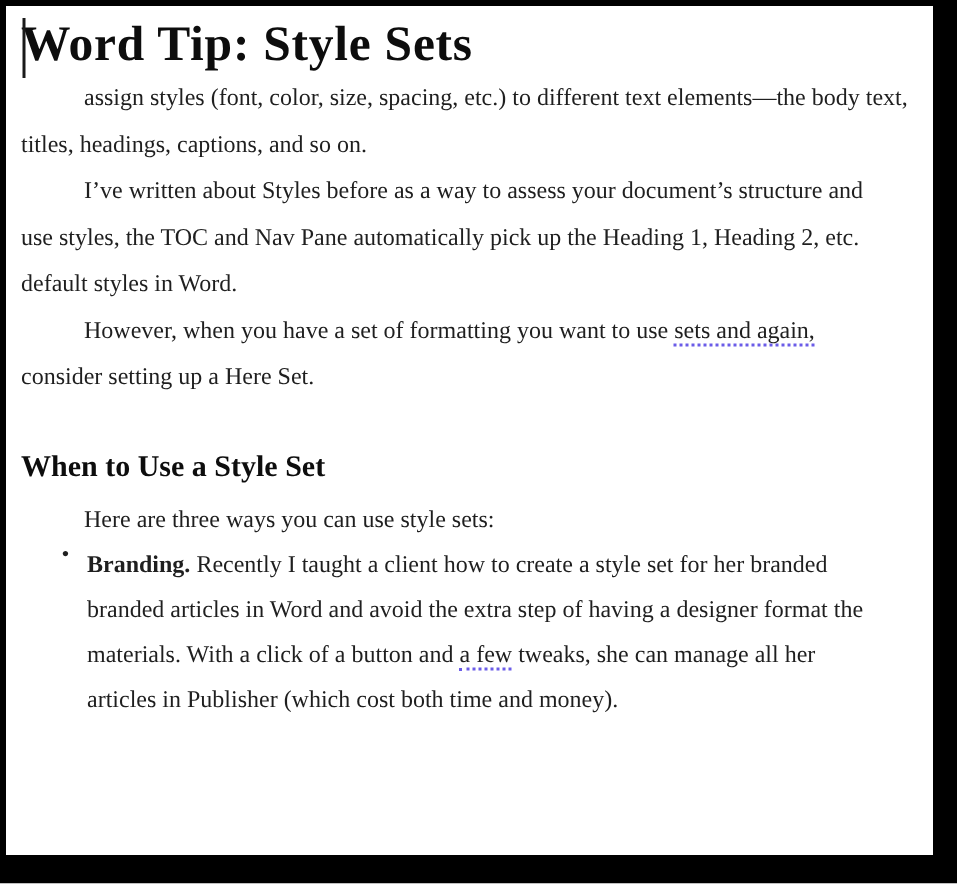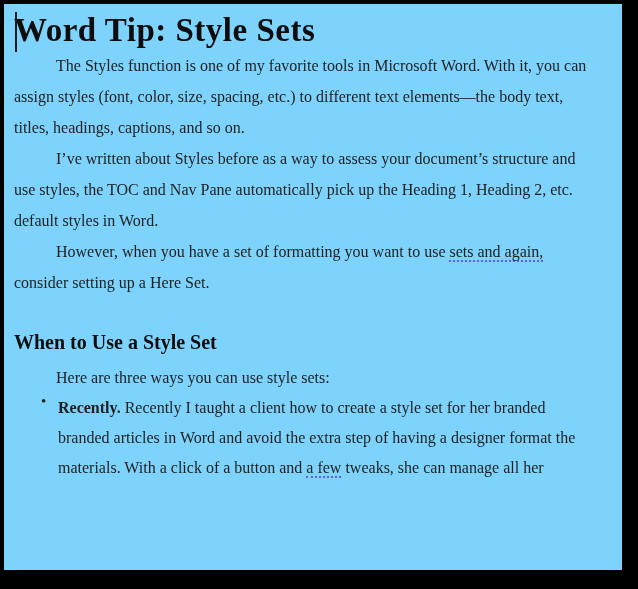--- a/index.html
+++ b/index.html
@@ -7,21 +7,21 @@
     position:relative;
     width:638px;height:589px;
     background:#000;
     overflow:hidden;
     font-family:"Liberation Serif", serif;
   }
   .page{
     position:absolute;
     left:4px;top:4px;
     width:618px;height:566px;
-    background:#7dd3fc;
+    background:#ffffff;
     overflow:hidden;
     box-sizing:border-box;
     padding:6px 12px 0 10px;
     color:#1f1f1f;
   }
   .caret{
     position:absolute;
     left:11px;top:8px;
     width:2px;height:40px;
     background:#1a1a1a;
@@ -75,38 +75,38 @@
 </style>
 </head>
 <body>
 
 <div class="frame">
   <div class="page">
     <div class="caret"></div>
     <h1 class="title">Word Tip: Style Sets</h1>
     <div class="doc" id="doc">
         <div class="block paragraph">
-          <div class="line"><span class="seg">The Styles function is one of my favorite tools in Microsoft Word. With it, you can</span></div>
           <div class="line"><span class="seg">assign styles (font, color, size, spacing, etc.) to different text elements—the body text,</span></div>
           <div class="line"><span class="seg">titles, headings, captions, and so on.</span></div>
         </div>
         <div class="block paragraph">
           <div class="line"><span class="seg">I’ve written about Styles before as a way to assess your document’s structure and</span></div>
           <div class="line"><span class="seg">use styles, the TOC and Nav Pane automatically pick up the Heading 1, Heading 2, etc.</span></div>
           <div class="line"><span class="seg">default styles in Word.</span></div>
         </div>
         <div class="block paragraph">
           <div class="line"><span class="seg">However, when you have a set of formatting you want to use </span><span class="seg dotted">sets and again,</span></div>
           <div class="line"><span class="seg">consider setting up a Here Set.</span></div>
         </div>
         <div class="block heading2">When to Use a Style Set</div>
         <div class="block paragraph">
           <div class="line"><span class="seg">Here are three ways you can use style sets:</span></div>
         </div>
         <div class="block bullet">
           <span class="bullet-dot">•</span>
-          <div class="line"><span class="seg bold">Recently.</span><span class="seg"> Recently I taught a client how to create a style set for her branded</span></div>
+          <div class="line"><span class="seg bold">Branding.</span><span class="seg"> Recently I taught a client how to create a style set for her branded</span></div>
           <div class="line"><span class="seg">branded articles in Word and avoid the extra step of having a designer format the</span></div>
           <div class="line"><span class="seg">materials. With a click of a button and </span><span class="seg dotted">a few</span><span class="seg"> tweaks, she can manage all her</span></div>
+          <div class="line"><span class="seg">articles in Publisher (which cost both time and money).</span></div>
         </div>
       </div>
   </div>
 </div>
 
 </body></html>

